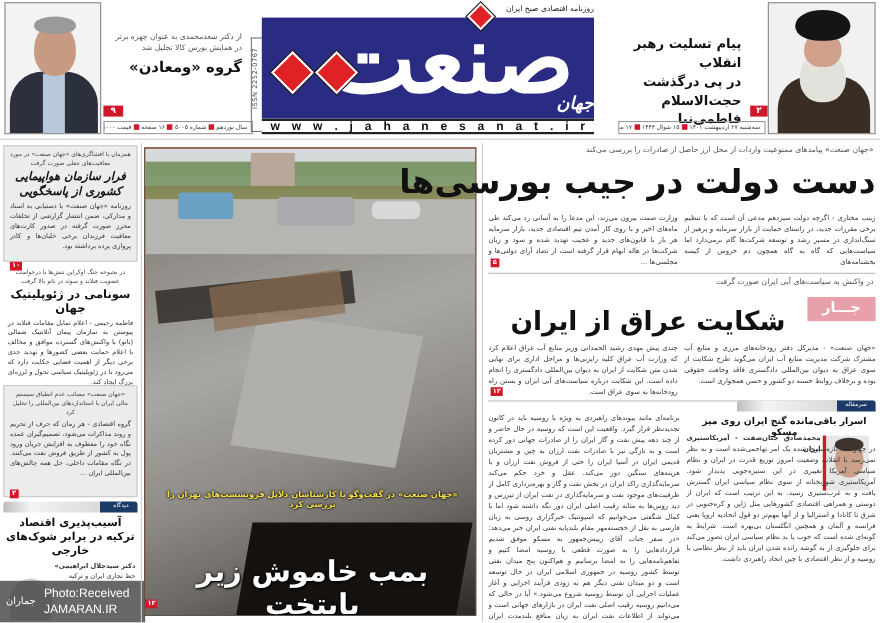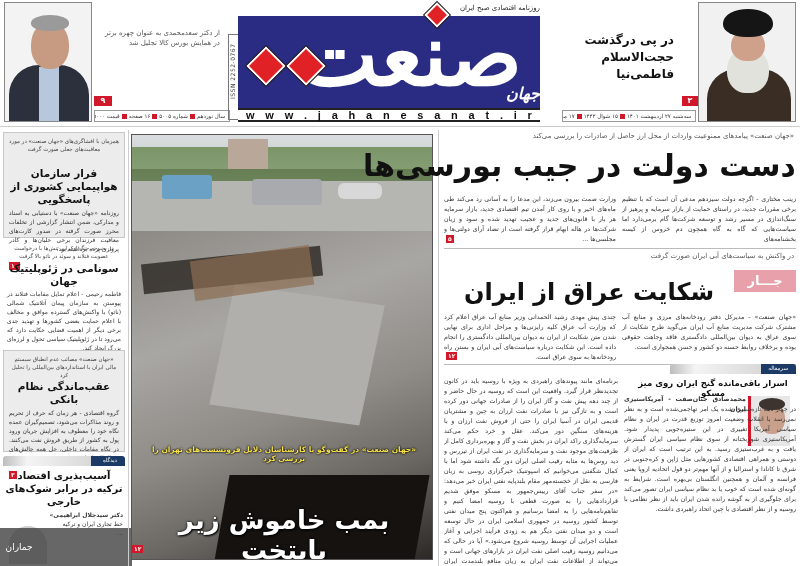--- a/index.html
+++ b/index.html
@@ -25,21 +25,21 @@
   .subtitle { font-size: 7px; color: #222; text-align: right; }
 
   
   .lc-box { background: #ececec; border: 1px solid #c8c8c8; padding: 4px 5px; }
   .lc-kick { font-size: 5.5px; color: #444; text-align: center; line-height: 8px; }
   .lc-title { font-size: 10.5px; font-weight: bold; text-align: center; line-height: 13px; color: #111; }
   .lc-body { font-size: 6px; color: #333; text-align: justify; line-height: 9px; }
   .pg { display: inline-block; background: #d0182a; color: #fff; font-size: 6px; font-weight: bold; padding: 0 2px; line-height: 8px; }
 
   
-  .photo-main { border: 1px solid #555; overflow: hidden; background: #000000; }
+  .photo-main { border: 1px solid #555; overflow: hidden; background: #c2410c; }
 
   
   .rc-kick { font-size: 7px; color: #555; text-align: right; }
   .rc-big { font-weight: bold; color: #111; text-align: right; white-space: nowrap; }
   .rc-body { font-size: 6.3px; color: #333; text-align: justify; line-height: 10px; }
   .rule { background: #bbb; height: 1px; }
   .tab-banner { background: linear-gradient(to left, #1b3a66 0 28%, #d9d9d9 28%, #f4f4f4 80%, #bdbdbd); border-radius: 3px 3px 0 0; font-size: 5.5px; color: #fff; text-align: right; padding-right: 8px; line-height: 9px; }
   .watermark { background: rgba(60,60,60,0.78); color: #fff; font-family: "Liberation Sans", sans-serif; font-size: 11px; line-height: 14px; direction: ltr; }
 </style>
 </head>
@@ -52,20 +52,21 @@
   <div class="person-head" style="left:26px;top:12px;width:38px;height:16px;background:#9a9a9a;"></div>
 </div>
 
 <div class="abs red-tag" style="left:94px;top:96px;width:18px;">۹</div>
 
 <div class="abs kicker" style="left:96px;top:28px;width:124px;">
   <div>از دکتر سعدمحمدی به عنوان چهره برتر</div>
   <div>در همایش بورس کالا تجلیل شد</div>
 </div>
 <div class="abs top-title" style="left:96px;top:52px;width:124px;font-size:13.5px;line-height:18px;">
+  <div>گروه «ومعادن»</div>
 </div>
 
 <div class="abs date-strip" style="left:94px;top:110px;width:136px;">
   <span>سال نوزدهم</span><span class="sq"></span><span>شماره ۵۰۰۵</span><span class="sq"></span><span>۱۶ صفحه</span><span class="sq"></span><span>قیمت ۵۰۰۰ تومان</span>
 </div>
 
 <div class="abs" style="left:228px;top:34px;width:12px;height:86px;border:1px solid #777;border-right:none;"></div>
 <div class="abs issn" style="left:229px;top:44px;height:64px;">ISSN 2252-0767</div>
 
 <div class="abs subtitle" style="left:450px;top:4px;width:90px;">روزنامه اقتصادی صبح ایران</div>
@@ -91,68 +92,72 @@
     <span>a</span>
     <span>n</span>
     <span>a</span>
     <span>t</span>
     <span>.</span>
     <span>i</span>
     <span>r</span>
   </div>
 
 <div class="abs top-title" style="left:544px;top:32px;width:130px;font-size:12px;line-height:17px;">
+  <div>پیام تسلیت رهبر انقلاب</div>
   <div>در پی درگذشت</div>
   <div>حجت‌الاسلام فاطمی‌نیا</div>
 </div>
 <div class="abs red-tag" style="left:682px;top:96px;width:16px;">۲</div>
 <div class="abs date-strip" style="left:562px;top:110px;width:134px;">
   <span>سه‌شنبه ۲۷ اردیبهشت ۱۴۰۱</span><span class="sq"></span><span>۱۵ شوال ۱۴۴۳</span><span class="sq"></span><span>۱۷ می ۲۰۲۲</span>
 </div>
 
 <div class="abs photo-box" style="left:698px;top:2px;width:98px;height:120px;background:#f1f1f1;">
   <div class="abs" style="left:8px;top:66px;width:84px;height:56px;background:#3a2d24;border-radius:30px 30px 0 0;"></div>
   <div class="person-head" style="left:28px;top:44px;width:42px;height:46px;background:#e2e2dc;"></div>
   <div class="person-head" style="left:32px;top:26px;width:34px;height:32px;background:#cfa08a;"></div>
   <div class="person-head" style="left:24px;top:6px;width:50px;height:28px;background:#151515;"></div>
 </div>
 
 <div class="abs" style="left:0;top:126px;width:800px;height:1px;background:#ccc;"></div>
 
 <div class="abs lc-box" style="left:3px;top:132px;width:122px;height:106px;">
   <div class="lc-kick">همزمان با افشاگری‌های «جهان صنعت» در مورد معافیت‌های جعلی صورت گرفت</div>
-  <div class="lc-title" style="margin-top:14px;">فرار سازمان هواپیمایی کشوری از پاسخگویی</div>
+  <div class="lc-title" style="margin-top:2px;font-style:italic;">فرار سازمان هواپیمایی کشوری از پاسخگویی</div>
   <div class="lc-body" style="margin-top:2px;">روزنامه «جهان صنعت» با دستیابی به اسناد و مدارکی، ضمن انتشار گزارشی از تخلفات محرز صورت گرفته در صدور کارت‌های معافیت فرزندان برخی خلبان‌ها و کادر پروازی پرده برداشته بود.</div>
   <div style="text-align:left;"><span class="pg">۱۰</span></div>
 </div>
 
 <div class="abs" style="left:3px;top:242px;width:122px;height:104px;padding:2px 4px;">
   <div class="lc-kick">در بحبوحه جنگ اوکراین تنش‌ها با درخواست عضویت فنلاند و سوئد در ناتو بالا گرفت</div>
   <div class="lc-title" style="margin-top:2px;text-align:center;">سونامی در ژئوپلیتیک جهان</div>
   <div class="lc-body" style="margin-top:1px;">فاطمه رحیمی - اعلام تمایل مقامات فنلاند در پیوستن به سازمان پیمان آتلانتیک شمالی (ناتو) با واکنش‌های گسترده موافق و مخالف با اعلام حمایت بعضی کشورها و تهدید جدی برخی دیگر از اهمیت فضایی حکایت دارد که می‌رود تا در ژئوپلیتیک سیاسی تحول و لرزه‌ای بزرگ ایجاد کند.</div>
   <div style="text-align:left;"><span class="pg">۴</span></div>
 </div>
 
 <div class="abs lc-box" style="left:3px;top:350px;width:122px;height:102px;">
   <div class="lc-kick">«جهان صنعت» مصائب عدم انطباق سیستم مالی ایران با استانداردهای بین‌المللی را تحلیل کرد</div>
-  <div class="lc-title" style="margin-top:1px;">عقب‌ماندگی نظام بانکی</div>
   <div class="lc-body" style="margin-top:2px;">گروه اقتصادی - هر زمان که حرف از تحریم و روند مذاکرات می‌شود، تصمیم‌گیران عمده نگاه خود را معطوف به افزایش جریان ورود پول به کشور از طریق فروش نفت می‌کنند. در نگاه مقامات داخلی، حل همه چالش‌های بین‌المللی ایران ...</div>
   <div style="text-align:left;"><span class="pg">۳</span></div>
 </div>
 
 <div class="abs" style="left:3px;top:456px;width:122px;height:108px;">
   <div class="tab-banner" style="height:10px;">دیدگاه</div>
   <div class="lc-title" style="margin-top:3px;font-size:10px;line-height:13px;">آسیب‌پذیری اقتصاد ترکیه در برابر شوک‌های خارجی</div>
   <div class="lc-body" style="padding-right:2px;text-align:right;font-weight:bold;margin-top:2px;">دکتر سیدجلال ابراهیمی»</div>
   <div class="lc-body" style="padding-right:2px;text-align:right;width:70px;margin-right:0;">خط تجاری ایران و ترکیه ...</div>
   <div class="abs" style="left:6px;top:70px;width:38px;height:38px;background:#cfcfcf;border-radius:50% 50% 0 0;"></div>
 </div>
 
 <div class="abs watermark" style="left:0;top:528px;width:132px;height:38px;display:flex;align-items:center;">
   <div style="width:38px;height:38px;display:flex;align-items:center;justify-content:center;font-size:9px;font-family:'DejaVu Sans',sans-serif;direction:rtl;">جماران</div>
+  <div style="padding-left:2px;">
+    <div>Photo:Received</div>
+    <div>JAMARAN.IR</div>
+  </div>
 </div>
 
 <div class="abs" style="left:128px;top:130px;width:1px;height:436px;background:#ccc;"></div>
 
 <div class="abs photo-main" style="left:131px;top:134px;width:302px;height:426px;">
 
   <div class="abs" style="left:0;top:0;width:302px;height:34px;background:linear-gradient(#d9dde0,#c7ccc8);"></div>
 
   <div class="abs" style="left:0;top:12px;width:302px;height:34px;background:linear-gradient(#6c8a56,#7f9a6a);opacity:0.85;"></div>
   <div class="abs" style="left:96px;top:4px;width:40px;height:30px;background:#b9a89a;"></div>

